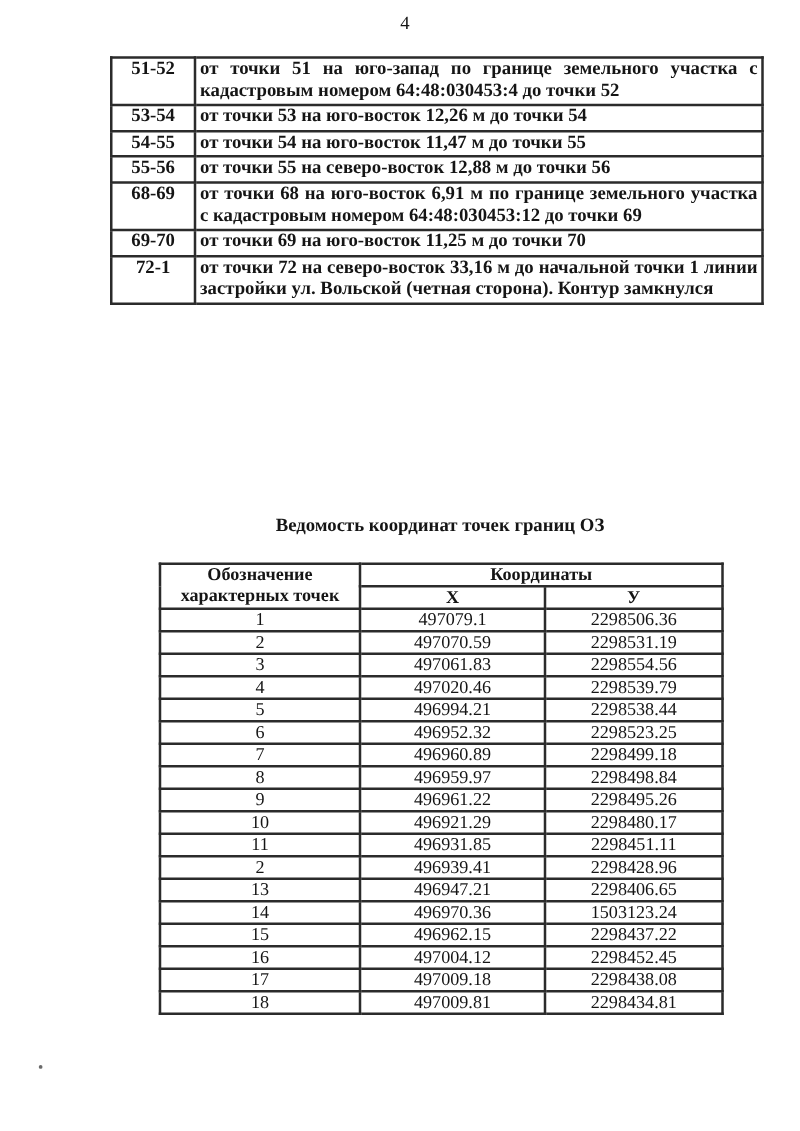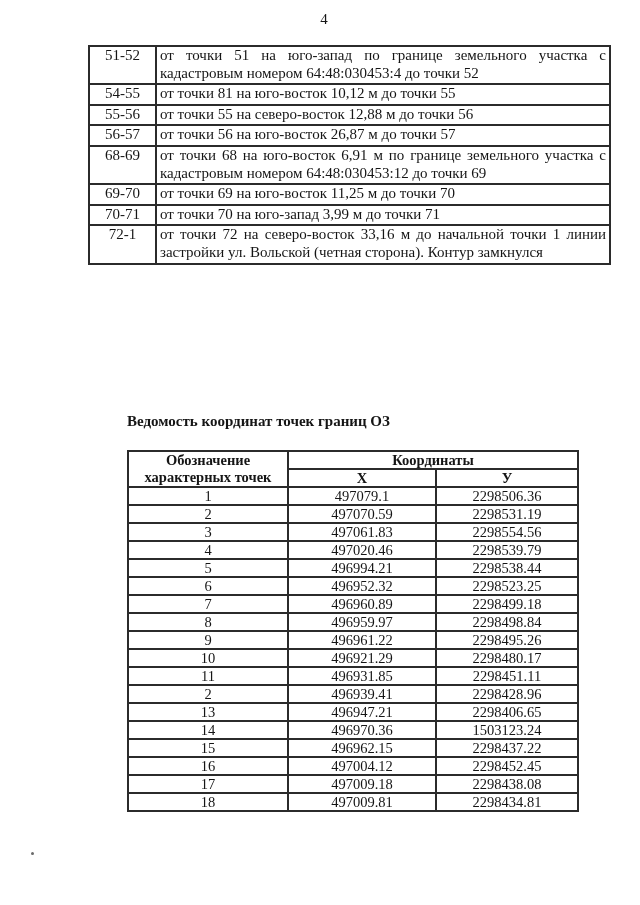--- a/index.html
+++ b/index.html
@@ -26,20 +26,21 @@
     text-align: center;
     font-size: 15px;
   }
   
   table { border-collapse: collapse; table-layout: fixed; }
   .t1 {
     position: absolute;
     left: 88px;
     top: 45px;
     width: 523px;
+    font-weight: bold;
   }
   .t1 td {
     border: 2px solid var(--border);
     font-size: 15px;
     line-height: 17.6px;
     vertical-align: top;
     padding: 0 3px 1px 3px;
   }
   .t1 .id-cell {
     text-align: center;
@@ -47,21 +48,21 @@
   }
   .t1 .desc-cell {
     text-align: justify;
   }
   
   .coords-title {
     position: absolute;
     left: 127px;
     top: 412px;
     width: 450px;
-    text-align: left;
+    text-align: center;
     font-weight: bold;
     font-size: 15px;
     line-height: 19px;
   }
   
   .t2 {
     position: absolute;
     left: 127px;
     top: 450px;
     width: 450px;
@@ -100,51 +101,47 @@
 
   <table class="t1">
     <tbody>
 
         <tr>
           <td class="id-cell">51-52</td>
           <td class="desc-cell">от точки 51 на юго-запад по границе земельного участка с кадастровым номером 64:48:030453:4 до точки 52</td>
         </tr>
 
 
+        <tr>
+          <td class="id-cell">53-54</td>
+          <td class="desc-cell">от точки 53 на юго-восток 12,26 м до точки 54</td>
+        </tr>
 
         <tr>
           <td class="id-cell">54-55</td>
-          <td class="desc-cell">от точки 81 на юго-восток 10,12 м до точки 55</td>
+          <td class="desc-cell">от точки 54 на юго-восток 11,47 м до точки 55</td>
         </tr>
 
         <tr>
           <td class="id-cell">55-56</td>
           <td class="desc-cell">от точки 55 на северо-восток 12,88 м до точки 56</td>
         </tr>
 
-        <tr>
-          <td class="id-cell">56-57</td>
-          <td class="desc-cell">от точки 56 на юго-восток 26,87 м до точки 57</td>
-        </tr>
 
 
         <tr>
           <td class="id-cell">68-69</td>
           <td class="desc-cell">от точки 68 на юго-восток 6,91 м по границе земельного участка с кадастровым номером 64:48:030453:12 до точки 69</td>
         </tr>
 
         <tr>
           <td class="id-cell">69-70</td>
           <td class="desc-cell">от точки 69 на юго-восток 11,25 м до точки 70</td>
         </tr>
 
-        <tr>
-          <td class="id-cell">70-71</td>
-          <td class="desc-cell">от точки 70 на юго-запад 3,99 м до точки 71</td>
-        </tr>
 
 
         <tr>
           <td class="id-cell">72-1</td>
           <td class="desc-cell">от точки 72 на северо-восток 33,16 м до начальной точки 1 линии застройки ул. Вольской (четная сторона). Контур замкнулся</td>
         </tr>
 
     </tbody>
   </table>
 

